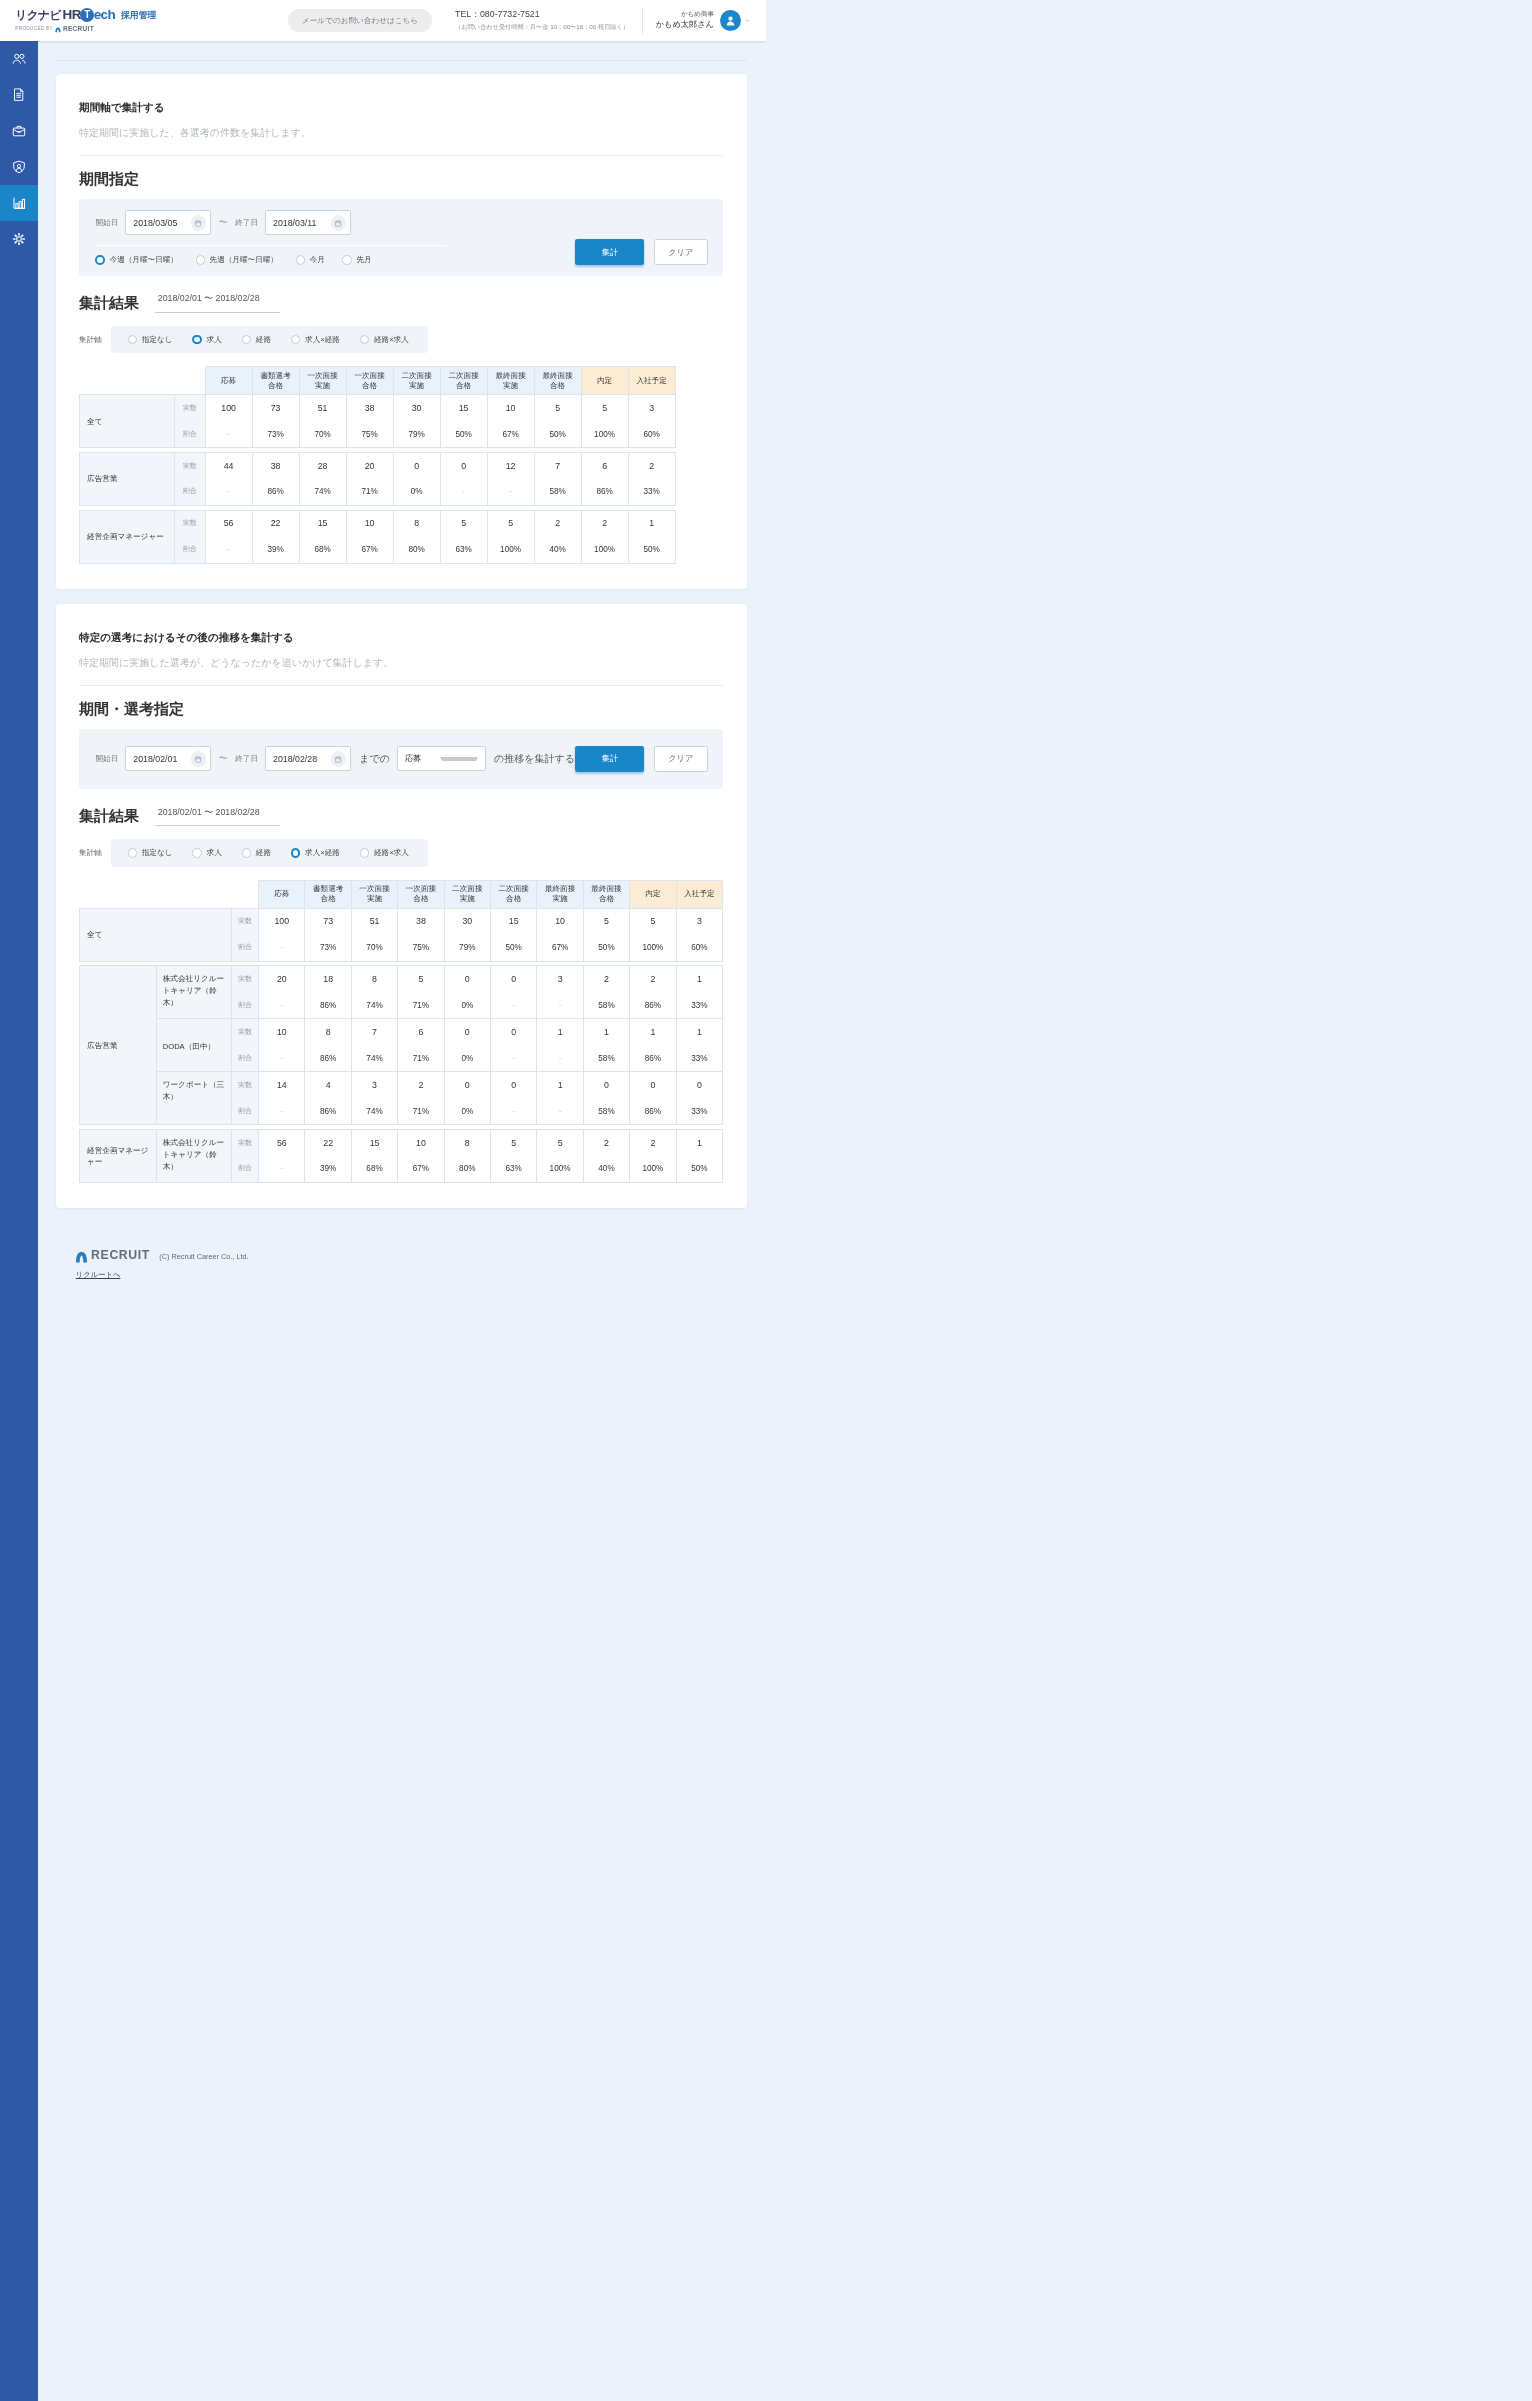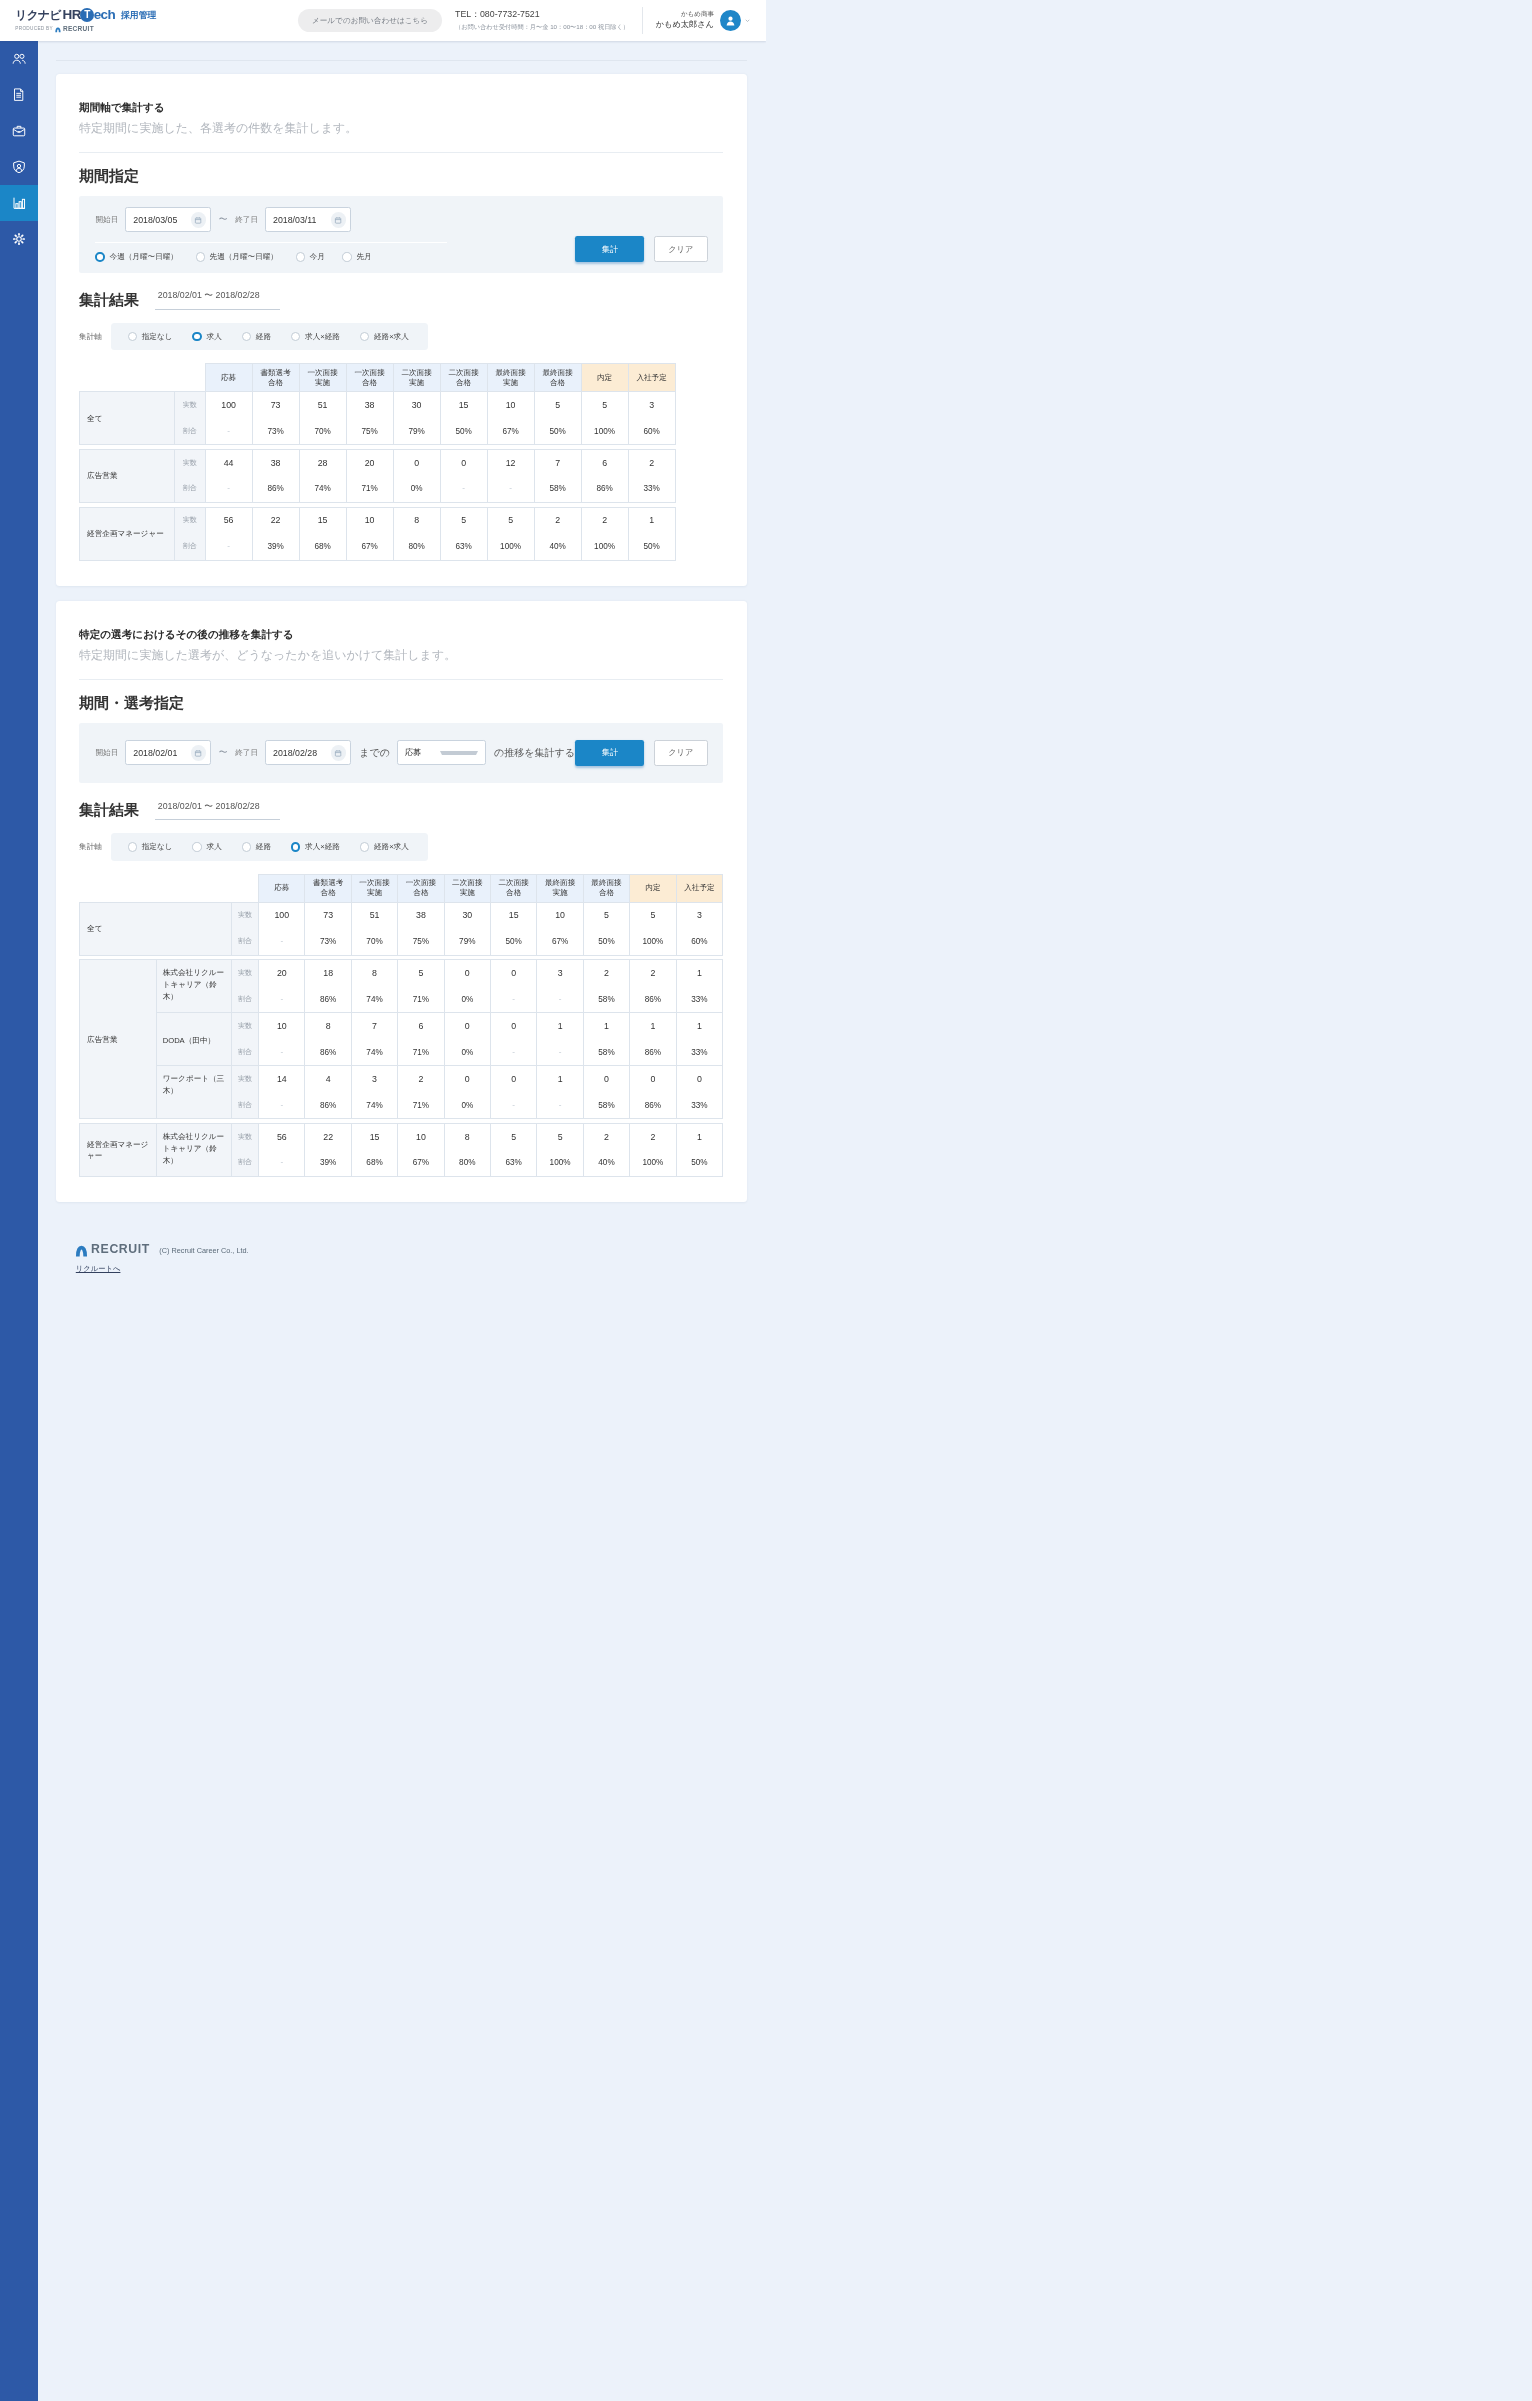--- a/index.html
+++ b/index.html
@@ -22,21 +22,21 @@
   .logo-ech { font-size:13.5px; font-weight:bold; color:#2a6db5; letter-spacing:-0.6px; }
   .logo-app { font-size:8.8px; color:#2a6db5; margin-left:5.9px; font-weight:bold; }
   .logo-line2 { display:flex; align-items:center; margin-top:3.5px; }
   .produced-by { font-size:4.7px; color:#8a929c; letter-spacing:0.3px; }
   .recruit-mini { font-size:6.5px; font-weight:bold; color:#5f6e7c; letter-spacing:0.3px; margin-left:1.8px; }
   .contact-pill {
     margin-left:auto; background:#ededee; border:none; color:#787e86; font-size:7.6px;
     padding:6.5px 14px; border-radius:586px; cursor:pointer;
     font-family:inherit;
   }
-  .tel-block { margin-left:13px; }
+  .tel-block { margin-left:23px; }
   .tel-number { font-size:8.8px; color:#444; }
   .tel-hours { font-size:6.2px; color:#8a929c; margin-top:2.3px; }
   .header-vdiv { width:0.6px; height:27px; background:#e3e7ec; margin:0 13px; }
   .user-block { text-align:right; cursor:pointer; display:flex; align-items:center; }
   .user-texts { line-height:1.3; }
   .user-company { font-size:6.5px; color:#555; }
   .user-name { font-size:8.2px; color:#333; margin-top:1.2px; }
   .avatar { width:21px; height:21px; border-radius:50%; background:#1e86c8;
     display:flex; align-items:center; justify-content:center; margin-left:5.9px; }
   .chev { margin-left:2.9px; }
@@ -44,21 +44,21 @@
   .sidebar { position:absolute; left:0; top:41px; bottom:0; width:38px; background:#2d59a7; z-index:2; }
   .sbitem { height:36px; display:flex; align-items:center; justify-content:center; cursor:pointer; }
   .sbitem.active { background:#1b86c7; }
   
   .main { margin-left:38px; padding:0 19.4px 0 17.6px; position:relative; }
   .page-title { font-size:15.3px; font-weight:normal; color:#333; padding-top:20px; margin-left:1.2px; }
   .page-hr { border:none; border-top:0.6px solid #dfe6ef; margin-top:19px; }
   .card { background:#fff; border-radius:3.5px; margin-top:13px; padding:27px 23.5px 25px;
     box-shadow:0 0.6px 2.3px rgba(60,80,120,.07); }
   .card-title { font-size:10.6px; font-weight:bold; color:#2b2b2b; }
-  .card-sub { font-size:12px; color:#b2b7be; margin-top:5px; }
+  .card-sub { font-size:10px; color:#b2b7be; margin-top:11px; }
   .card-hr { border:none; border-top:0.6px solid #e8edf2; margin-top:15.3px; }
   .sec-h { font-size:15px; font-weight:bold; color:#333; margin-top:14px; }
   .panel { margin-top:9.4px; background:#f0f4f8; border-radius:2.3px; padding:11.7px 16.4px 10.6px; position:relative; }
   .prow { display:flex; align-items:center; }
   .flabel { font-size:7.6px; color:#777; margin-right:7px; white-space:nowrap; }
   .dinput { width:86px; height:25px; background:#fff; border:0.6px solid #c9d3de; border-radius:2.3px;
     display:flex; align-items:center; padding:0 4.1px 0 7px; }
   .dinput input { border:none; outline:none; width:100%; font-size:8.8px; color:#333;
     background:transparent; font-family:inherit; }
   .calbtn { width:15.3px; height:15.3px; min-width:15.3px; border-radius:50%; background:#edf1f5; border:none;

